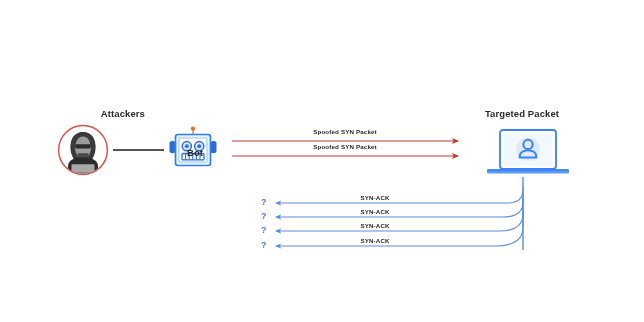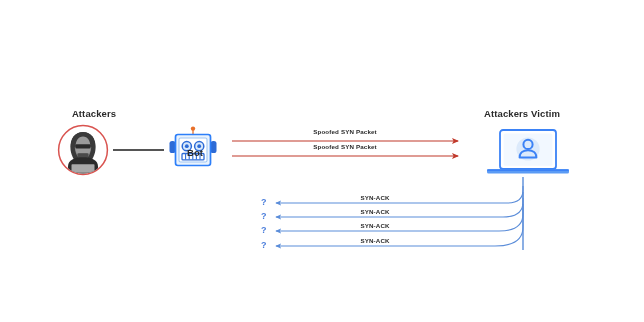--- a/index.html
+++ b/index.html
@@ -23,21 +23,21 @@
   .node-label {
     position: absolute;
     font-family: "Liberation Sans", sans-serif;
     font-size: 9.5px;
     font-weight: bold;
     color: #2b2b2b;
     white-space: nowrap;
     text-align: center;
     letter-spacing: 0.1px;
   }
-  #label-attackers { left: 34px; top: 108px; width: 120px; }
+  #label-attackers { left: 25px; top: 108px; width: 120px; text-align: right; }
   #label-bot       { left: 135px; top: 108px; width: 120px; margin-top: 39px; }
   #label-victim    { left: 462px; top: 108px; width: 120px; }
 
   .edge-label {
     position: absolute;
     font-family: "Liberation Sans", sans-serif;
     font-size: 6.2px;
     font-weight: bold;
     color: #2b2b2b;
     white-space: nowrap;
@@ -147,21 +147,21 @@
     <circle cx="44" cy="21" r="11.6" fill="#dceafb"></circle>
     <circle cx="44" cy="16.4" r="4.6" fill="none" stroke="#3b82f6" stroke-width="2"></circle>
     <path d="M35.6,29.4 C35.6,24.4 39.4,22.2 44,22.2 C48.6,22.2 52.4,24.4 52.4,29.4 Z" fill="none" stroke="#3b82f6" stroke-width="2" stroke-linejoin="round"></path>
     <rect x="3" y="41.2" width="82" height="4.4" rx="1.6" fill="#5b9bf5"></rect>
     <rect x="3" y="41.2" width="82" height="1.8" rx="0.9" fill="#3b82f6"></rect>
   </svg>
 </div>
 
 <div class="node-label" id="label-attackers">Attackers</div>
 <div class="node-label" id="label-bot">Bot</div>
-<div class="node-label" id="label-victim">Attackers Victim</div>
+<div class="node-label" id="label-victim">Targeted Packet</div>
 
 <div class="edge-label" style="left:285px; top:128px; width:120px;">Spoofed SYN Packet</div>
 <div class="edge-label" style="left:285px; top:143px; width:120px;">Spoofed SYN Packet</div>
 
 <div class="edge-label" style="left:340px; top:194px; width:70px;">SYN-ACK</div>
 <div class="edge-label" style="left:340px; top:208px; width:70px;">SYN-ACK</div>
 <div class="edge-label" style="left:340px; top:222px; width:70px;">SYN-ACK</div>
 <div class="edge-label" style="left:340px; top:237px; width:70px;">SYN-ACK</div>
 
 <div class="qmark" style="left:261px; top:197px;">?</div>

